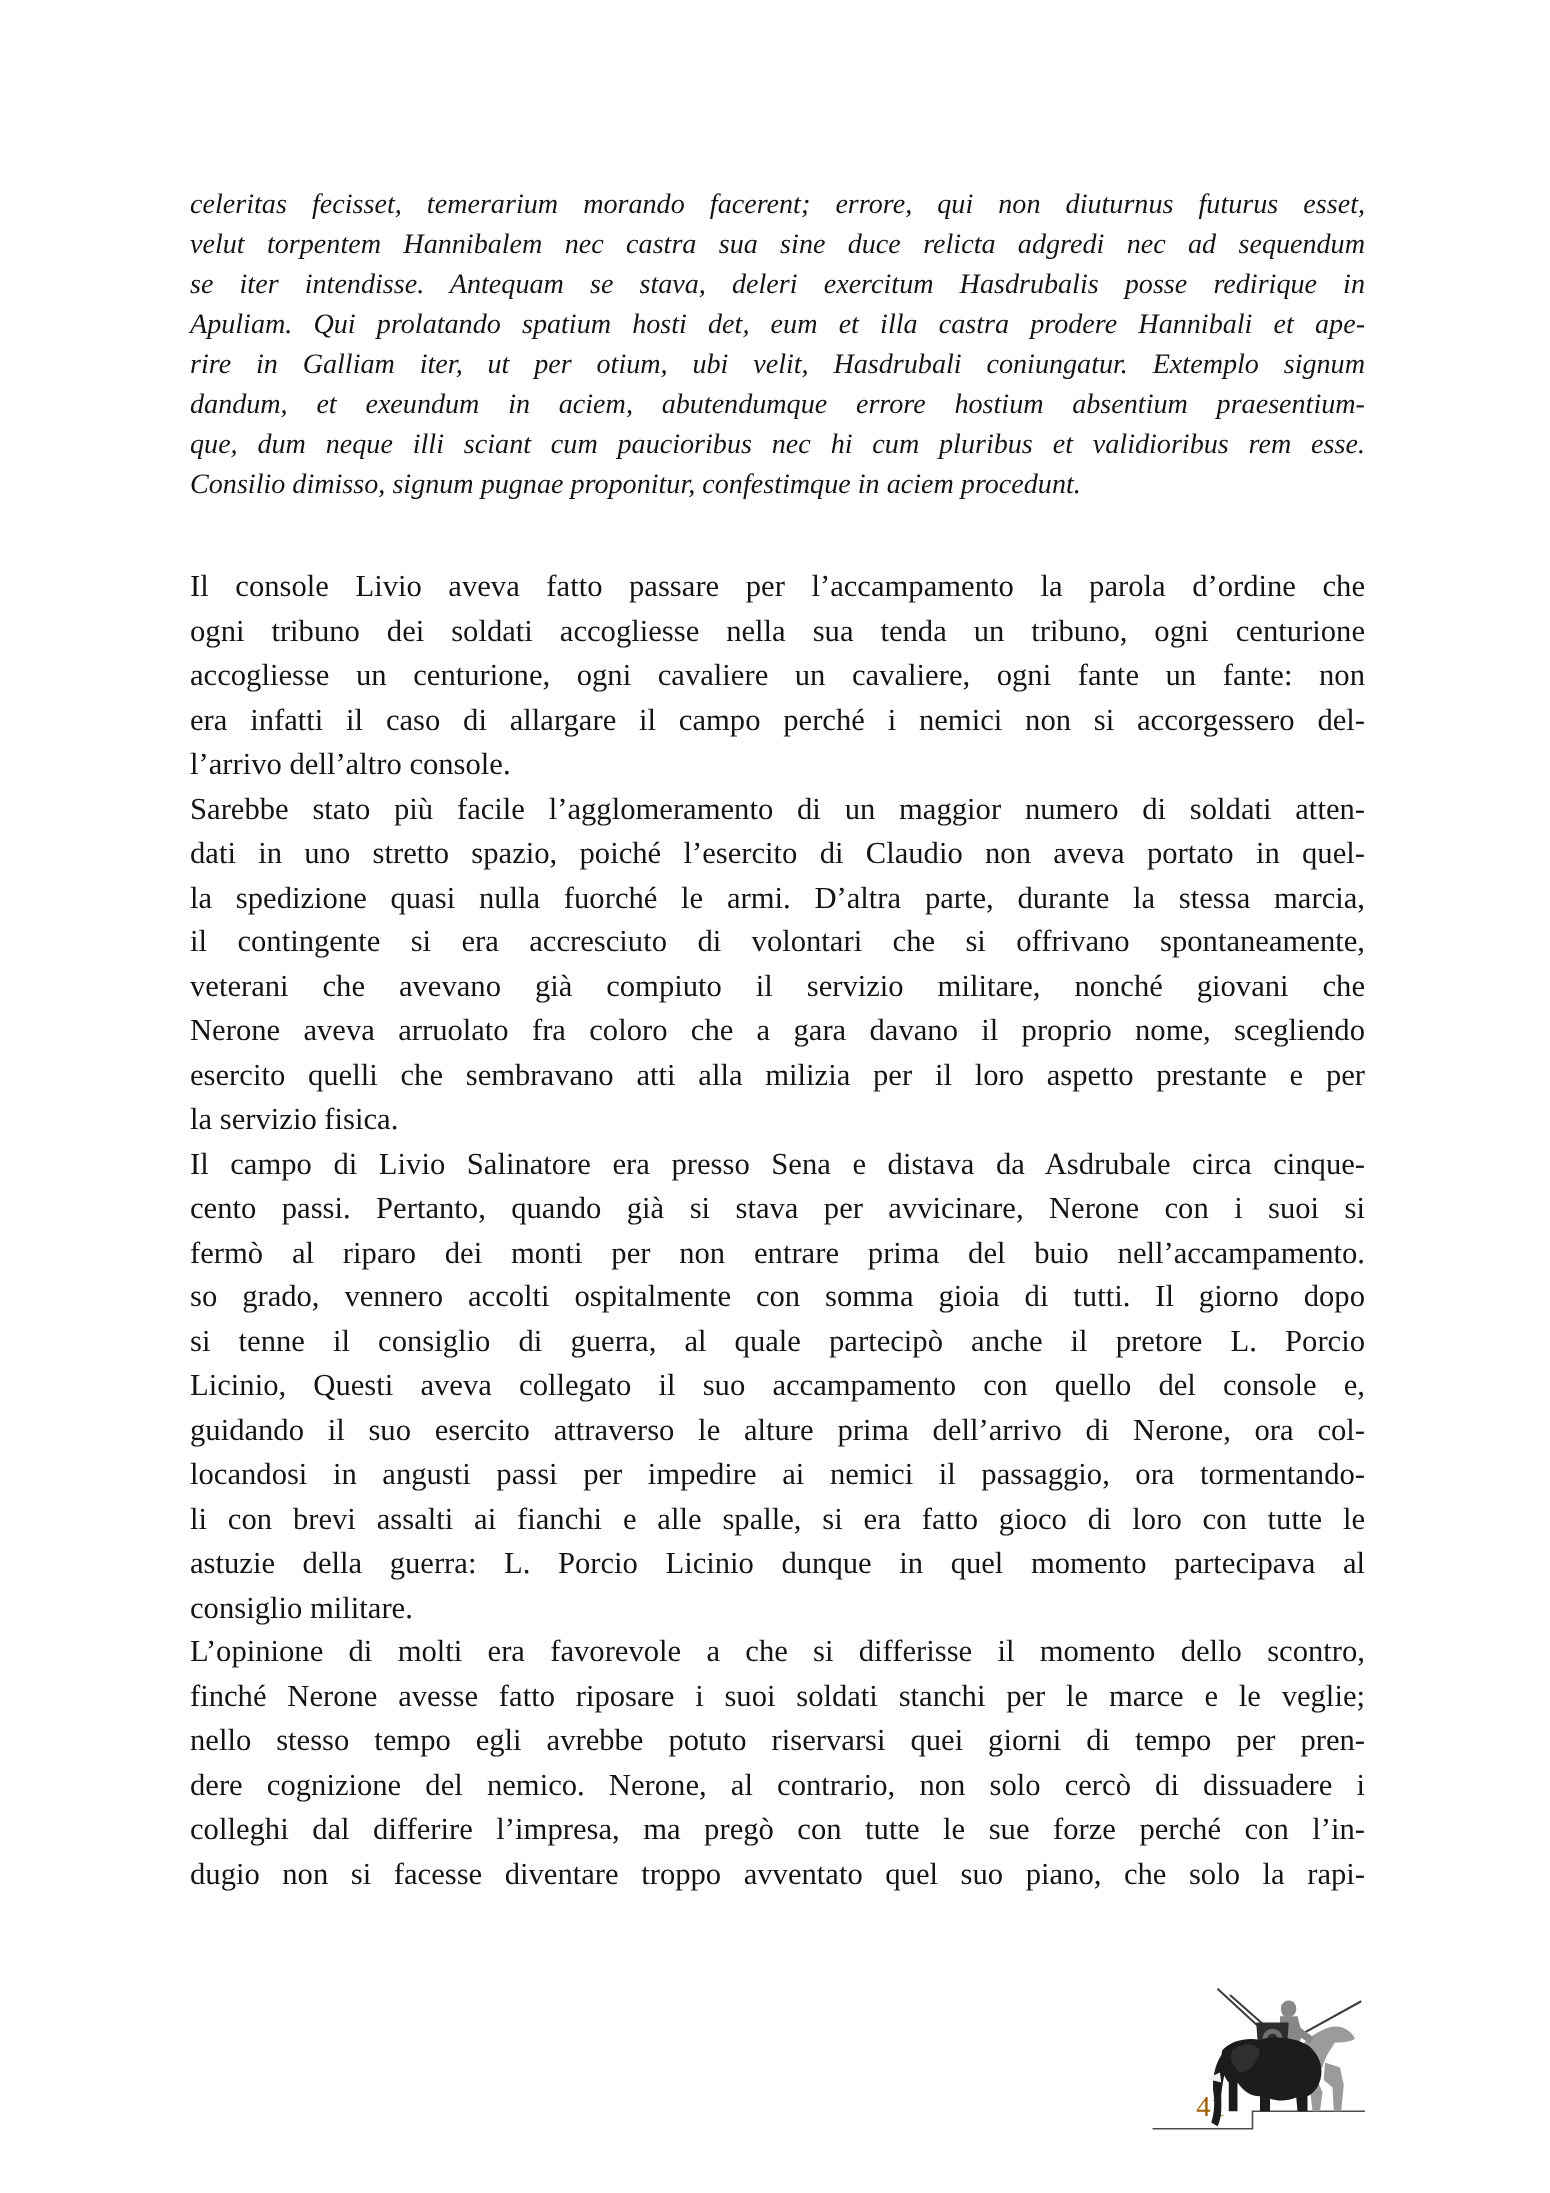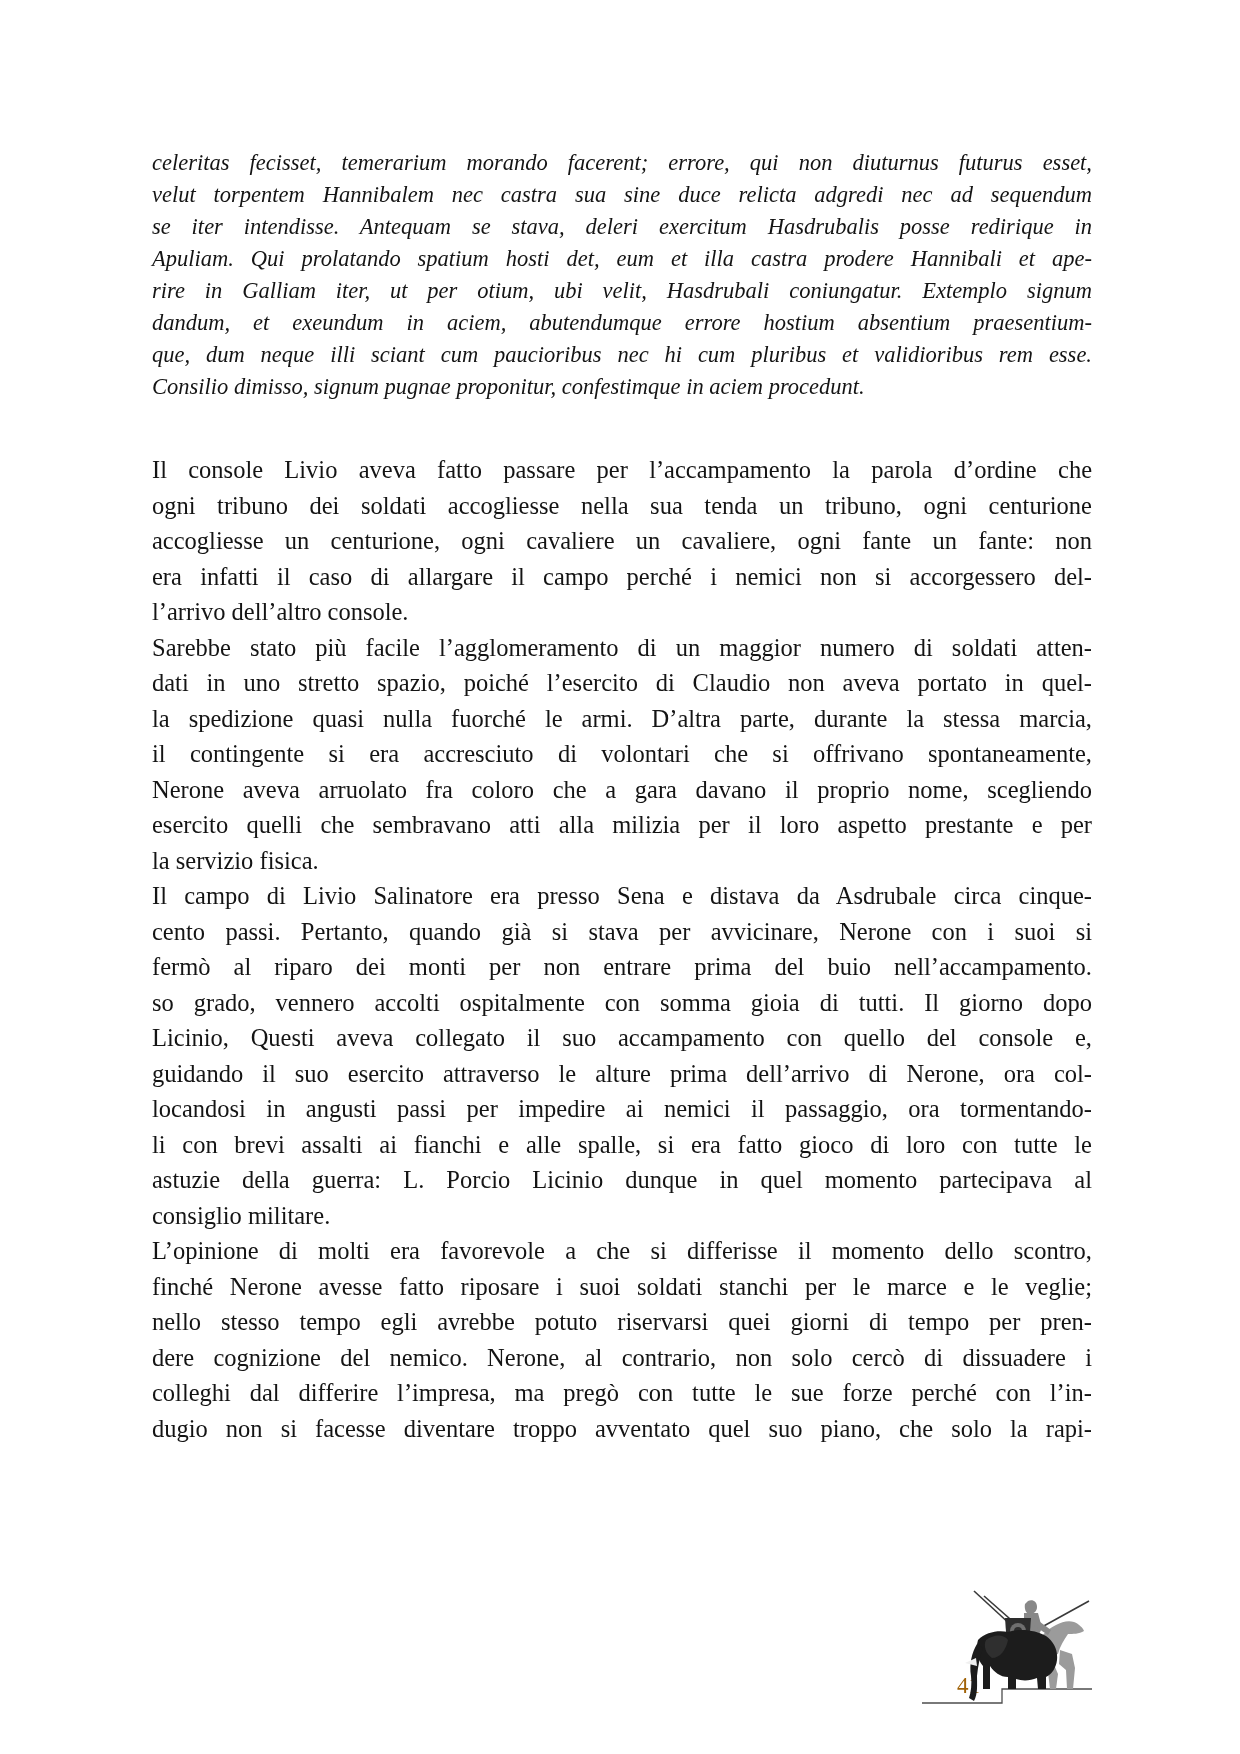--- a/index.html
+++ b/index.html
@@ -81,27 +81,29 @@
   <section class="body-block">
       <div class="line">Il console Livio aveva fatto passare per l’accampamento la parola d’ordine che</div>
       <div class="line">ogni tribuno dei soldati accogliesse nella sua tenda un tribuno, ogni centurione</div>
       <div class="line">accogliesse un centurione, ogni cavaliere un cavaliere, ogni fante un fante: non</div>
       <div class="line">era infatti il caso di allargare il campo perché i nemici non si accorgessero del-</div>
       <div class="line endline">l’arrivo dell’altro console.</div>
       <div class="line">Sarebbe stato più facile l’agglomeramento di un maggior numero di soldati atten-</div>
       <div class="line">dati in uno stretto spazio, poiché l’esercito di Claudio non aveva portato in quel-</div>
       <div class="line">la spedizione quasi nulla fuorché le armi. D’altra parte, durante la stessa marcia,</div>
       <div class="line">il contingente si era accresciuto di volontari che si offrivano spontaneamente,</div>
+      <div class="line">veterani che avevano già compiuto il servizio militare, nonché giovani che</div>
       <div class="line">Nerone aveva arruolato fra coloro che a gara davano il proprio nome, scegliendo</div>
       <div class="line">esercito quelli che sembravano atti alla milizia per il loro aspetto prestante e per</div>
       <div class="line endline">la servizio fisica.</div>
       <div class="line">Il campo di Livio Salinatore era presso Sena e distava da Asdrubale circa cinque-</div>
       <div class="line">cento passi. Pertanto, quando già si stava per avvicinare, Nerone con i suoi si</div>
       <div class="line">fermò al riparo dei monti per non entrare prima del buio nell’accampamento.</div>
       <div class="line">so grado, vennero accolti ospitalmente con somma gioia di tutti. Il giorno dopo</div>
+      <div class="line">si tenne il consiglio di guerra, al quale partecipò anche il pretore L. Porcio</div>
       <div class="line">Licinio, Questi aveva collegato il suo accampamento con quello del console e,</div>
       <div class="line">guidando il suo esercito attraverso le alture prima dell’arrivo di Nerone, ora col-</div>
       <div class="line">locandosi in angusti passi per impedire ai nemici il passaggio, ora tormentando-</div>
       <div class="line">li con brevi assalti ai fianchi e alle spalle, si era fatto gioco di loro con tutte le</div>
       <div class="line">astuzie della guerra: L. Porcio Licinio dunque in quel momento partecipava al</div>
       <div class="line endline">consiglio militare.</div>
       <div class="line">L’opinione di molti era favorevole a che si differisse il momento dello scontro,</div>
       <div class="line">finché Nerone avesse fatto riposare i suoi soldati stanchi per le marce e le veglie;</div>
       <div class="line">nello stesso tempo egli avrebbe potuto riservarsi quei giorni di tempo per pren-</div>
       <div class="line">dere cognizione del nemico. Nerone, al contrario, non solo cercò di dissuadere i</div>

